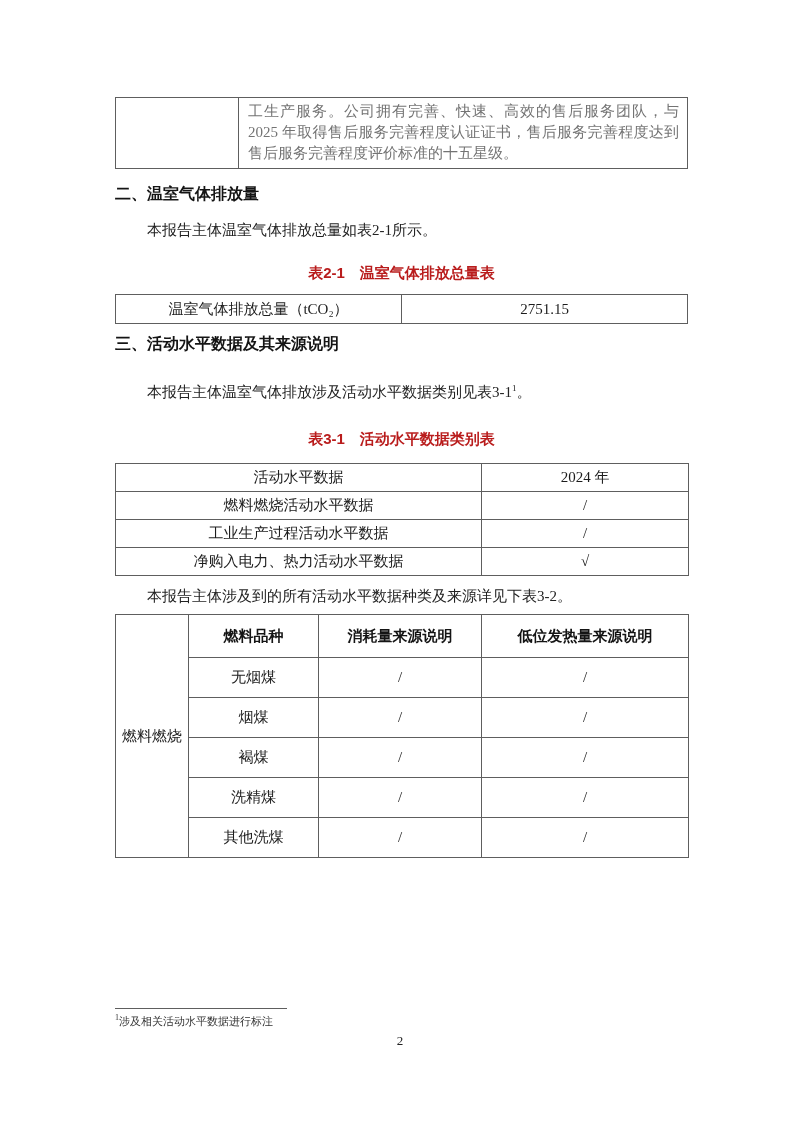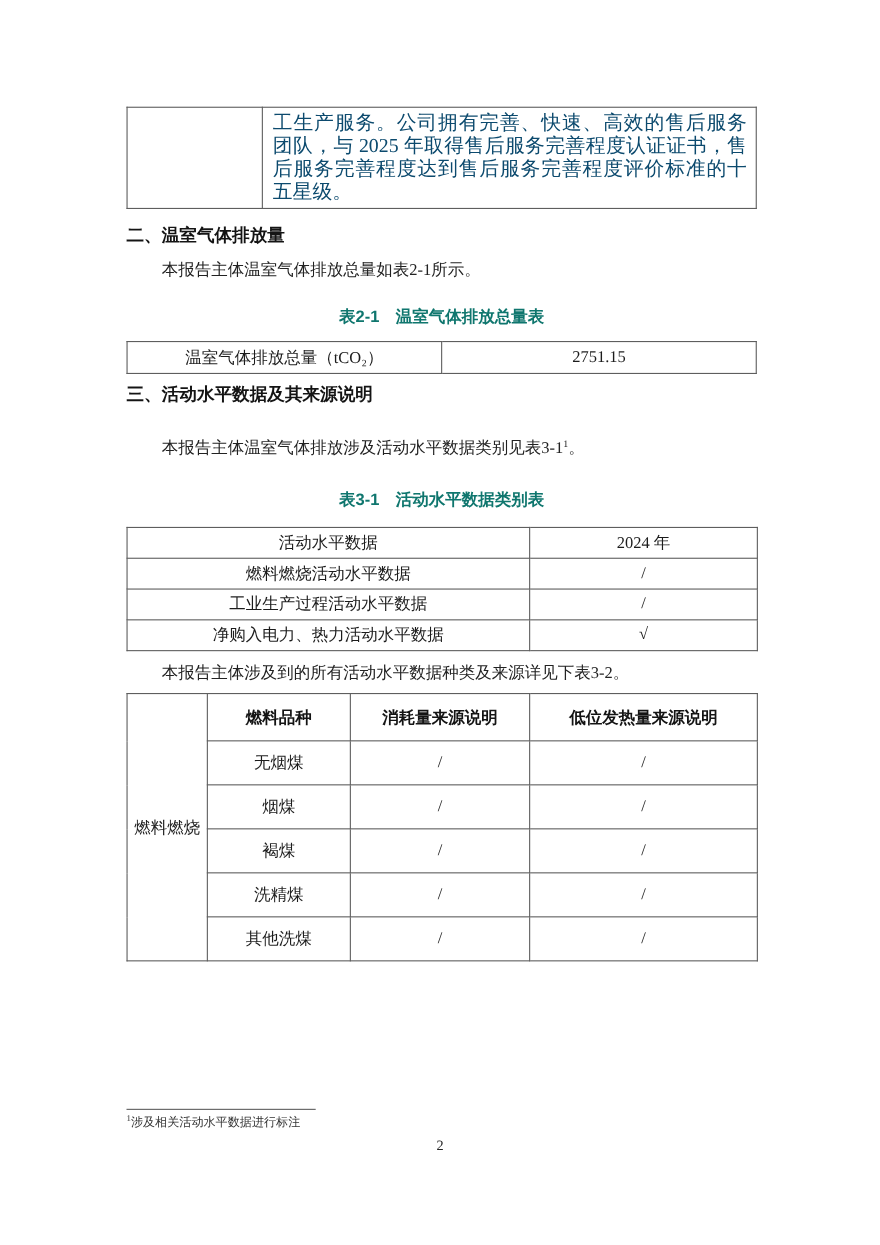--- a/index.html
+++ b/index.html
@@ -11,41 +11,41 @@
     font-family: "Liberation Serif", "DejaVu Serif", serif;
   }
   .content { position: absolute; left: 115px; top: 97px; width: 573px; }
 
   table { border-collapse: collapse; width: 573px; table-layout: fixed; }
   td, th { border: 1px solid #5e5e5e; vertical-align: middle; }
 
   
   .carryover td.blank-cell { width: 123px; }
   .carryover td.text-cell {
-    padding: 3px 8px 4px 9px; font-size: 18px; line-height: 21px;
-    text-align: justify; text-justify: inter-ideograph; color: #0c4a6e;
+    padding: 3px 8px 4px 9px; font-size: 15px; line-height: 21px;
+    text-align: justify; text-justify: inter-ideograph; color: #737373;
   }
 
   .sec-heading {
     font-family: "Liberation Sans", "DejaVu Sans", sans-serif;
     font-weight: bold; font-size: 16px; line-height: 22px; color: #141414;
   }
   #sec2-heading { margin-top: 14px; }
   #sec3-heading { margin-top: 9px; }
 
   .para { font-size: 15px; line-height: 18px; text-indent: 32px; color: #222; }
-  #p-intro-21 { margin-top: 11px; }
+  #p-intro-21 { margin-top: 16px; }
   #p-note-21 { margin-top: 6px; }
   #p-intro-31 { margin-top: 28px; }
   #p-intro-32 { margin-top: 11px; }
   .para sup { font-size: 9px; vertical-align: super; line-height: 0; }
 
   .tbl-caption {
     text-align: center; font-weight: bold; font-size: 15px; line-height: 20px;
-    font-family: "Liberation Sans", "DejaVu Sans", sans-serif; color: #0f766e;
+    font-family: "Liberation Sans", "DejaVu Sans", sans-serif; color: #b91c1c;
   }
   #caption-21 { margin-top: 24px; }
   #caption-31 { margin-top: 28px; }
   #caption-32 { margin-top: 23px; }
 
   .t21 { margin-top: 11px; }
   .t21 td { height: 29px; text-align: center; font-size: 15px; }
   .t21 .col-a { width: 302px; }
   .t21 .col-b { width: 271px; }
 

